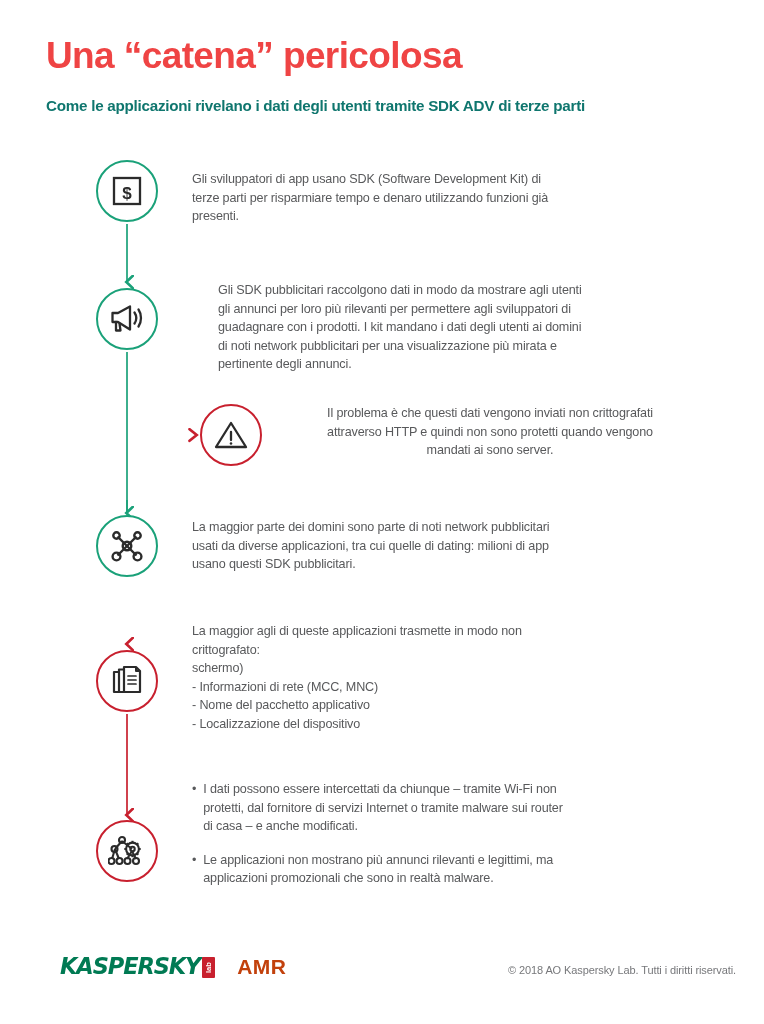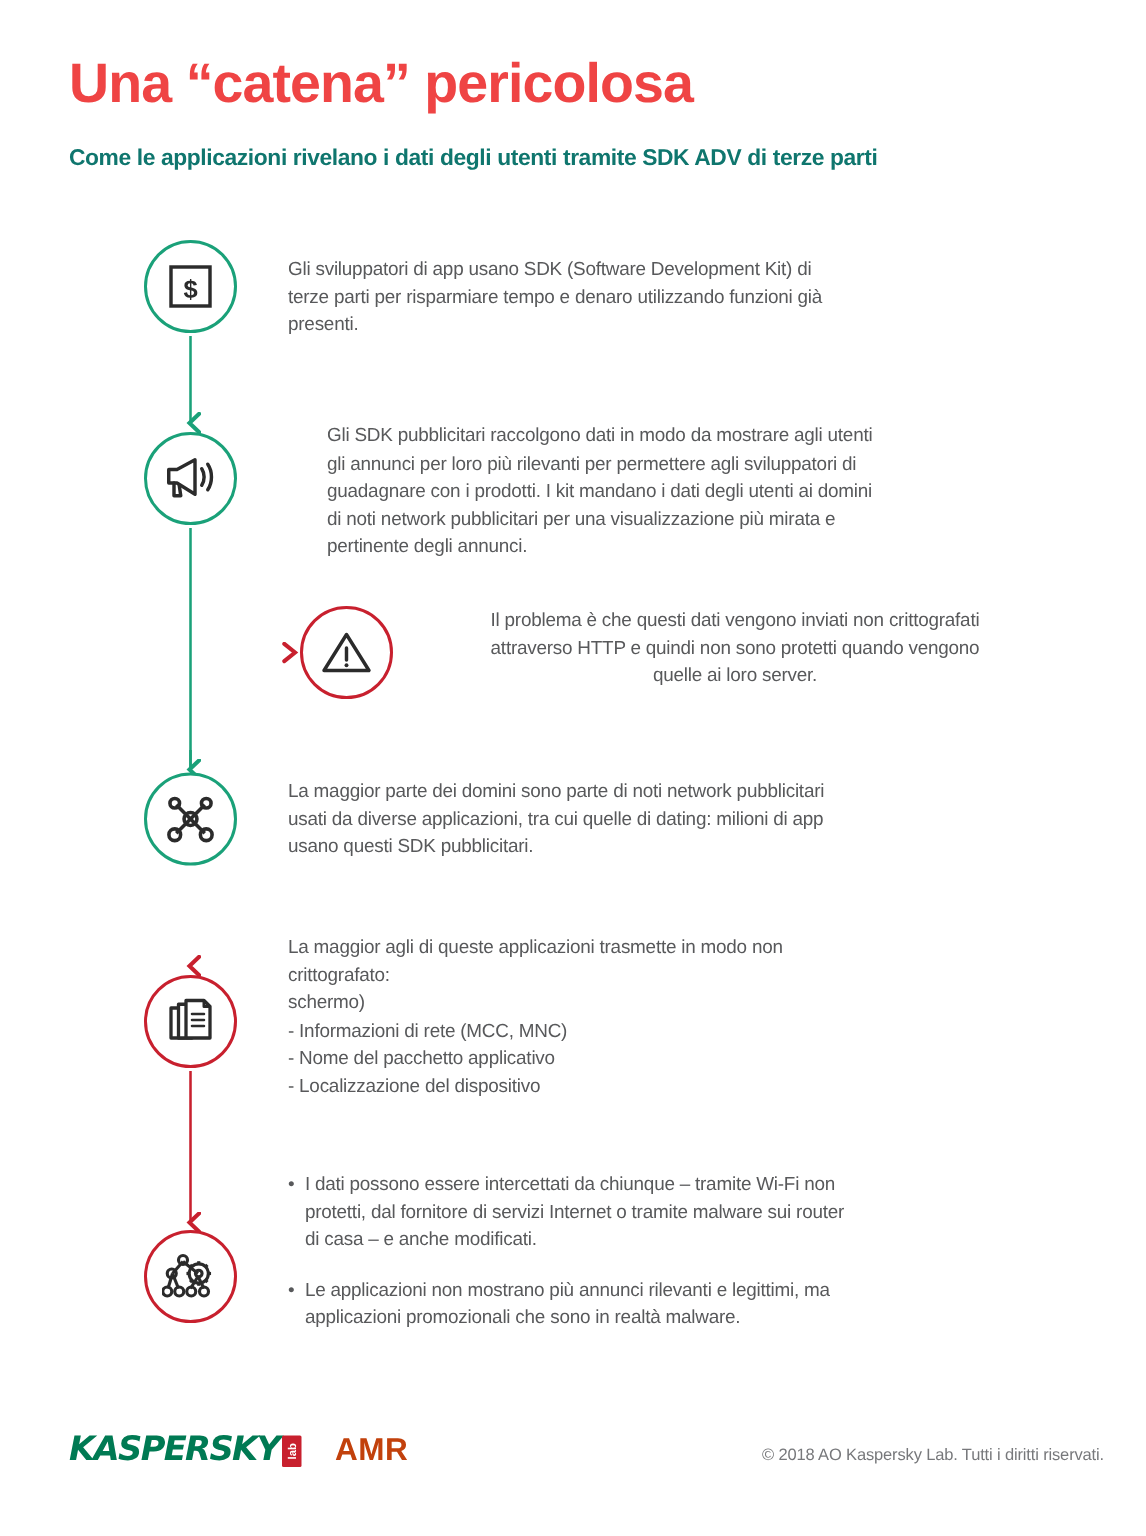--- a/index.html
+++ b/index.html
@@ -76,20 +76,21 @@
   .kaspersky-mark { display: flex; align-items: flex-end; }
 
   .kl-word {
     font-family: "DejaVu Sans", sans-serif;
     font-size: 22.5px;
     font-weight: bold;
     font-style: italic;
     color: #007A53;
     letter-spacing: -1.1px;
     line-height: 1;
+    margin-left: 14px;
   }
 
   .kl-badge {
     margin-left: 2px;
     background: #C8202E;
     color: #ffffff;
     font-size: 7.5px;
     font-weight: bold;
     line-height: 9px;
     padding: 1px 2px 1px 2px;
@@ -279,21 +280,21 @@
     <p>Gli SDK pubblicitari raccolgono dati in modo da mostrare agli utenti</p>
     <p>gli annunci per loro più rilevanti per permettere agli sviluppatori di</p>
     <p>guadagnare con i prodotti. I kit mandano i dati degli utenti ai domini</p>
     <p>di noti network pubblicitari per una visualizzazione più mirata e</p>
     <p>pertinente degli annunci.</p>
   </div>
 
   <div class="body-text" style="left:290px; top:404px; width:400px;text-align:center;">
     <p>Il problema è che questi dati vengono inviati non crittografati</p>
     <p>attraverso HTTP e quindi non sono protetti quando vengono</p>
-    <p>quelle ai loro server.</p>
+    <p>mandati ai sono server.</p>
   </div>
 
   <div class="body-text" style="left:192px; top:518px; width:470px;">
     <p>La maggior parte dei domini sono parte di noti network pubblicitari</p>
     <p>usati da diverse applicazioni, tra cui quelle di dating: milioni di app</p>
     <p>usano questi SDK pubblicitari.</p>
   </div>
 
   <div class="body-text" style="left:192px; top:622px; width:480px;">
     <p>La maggior agli di queste applicazioni trasmette in modo non</p>

